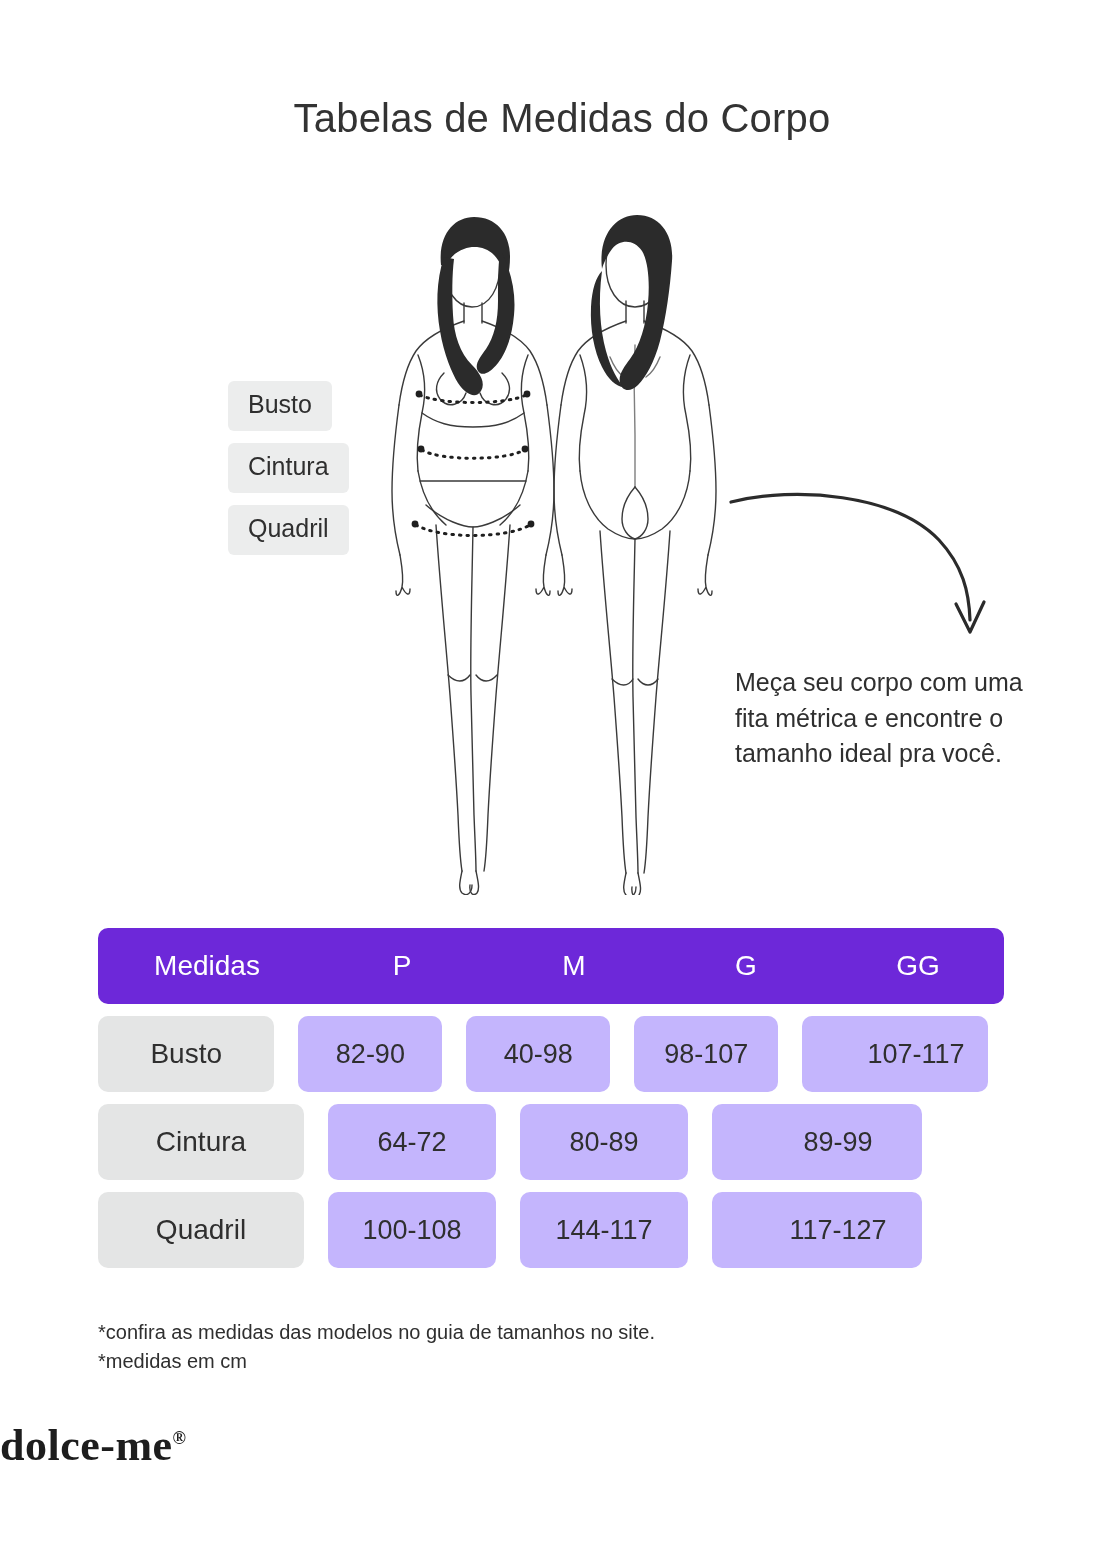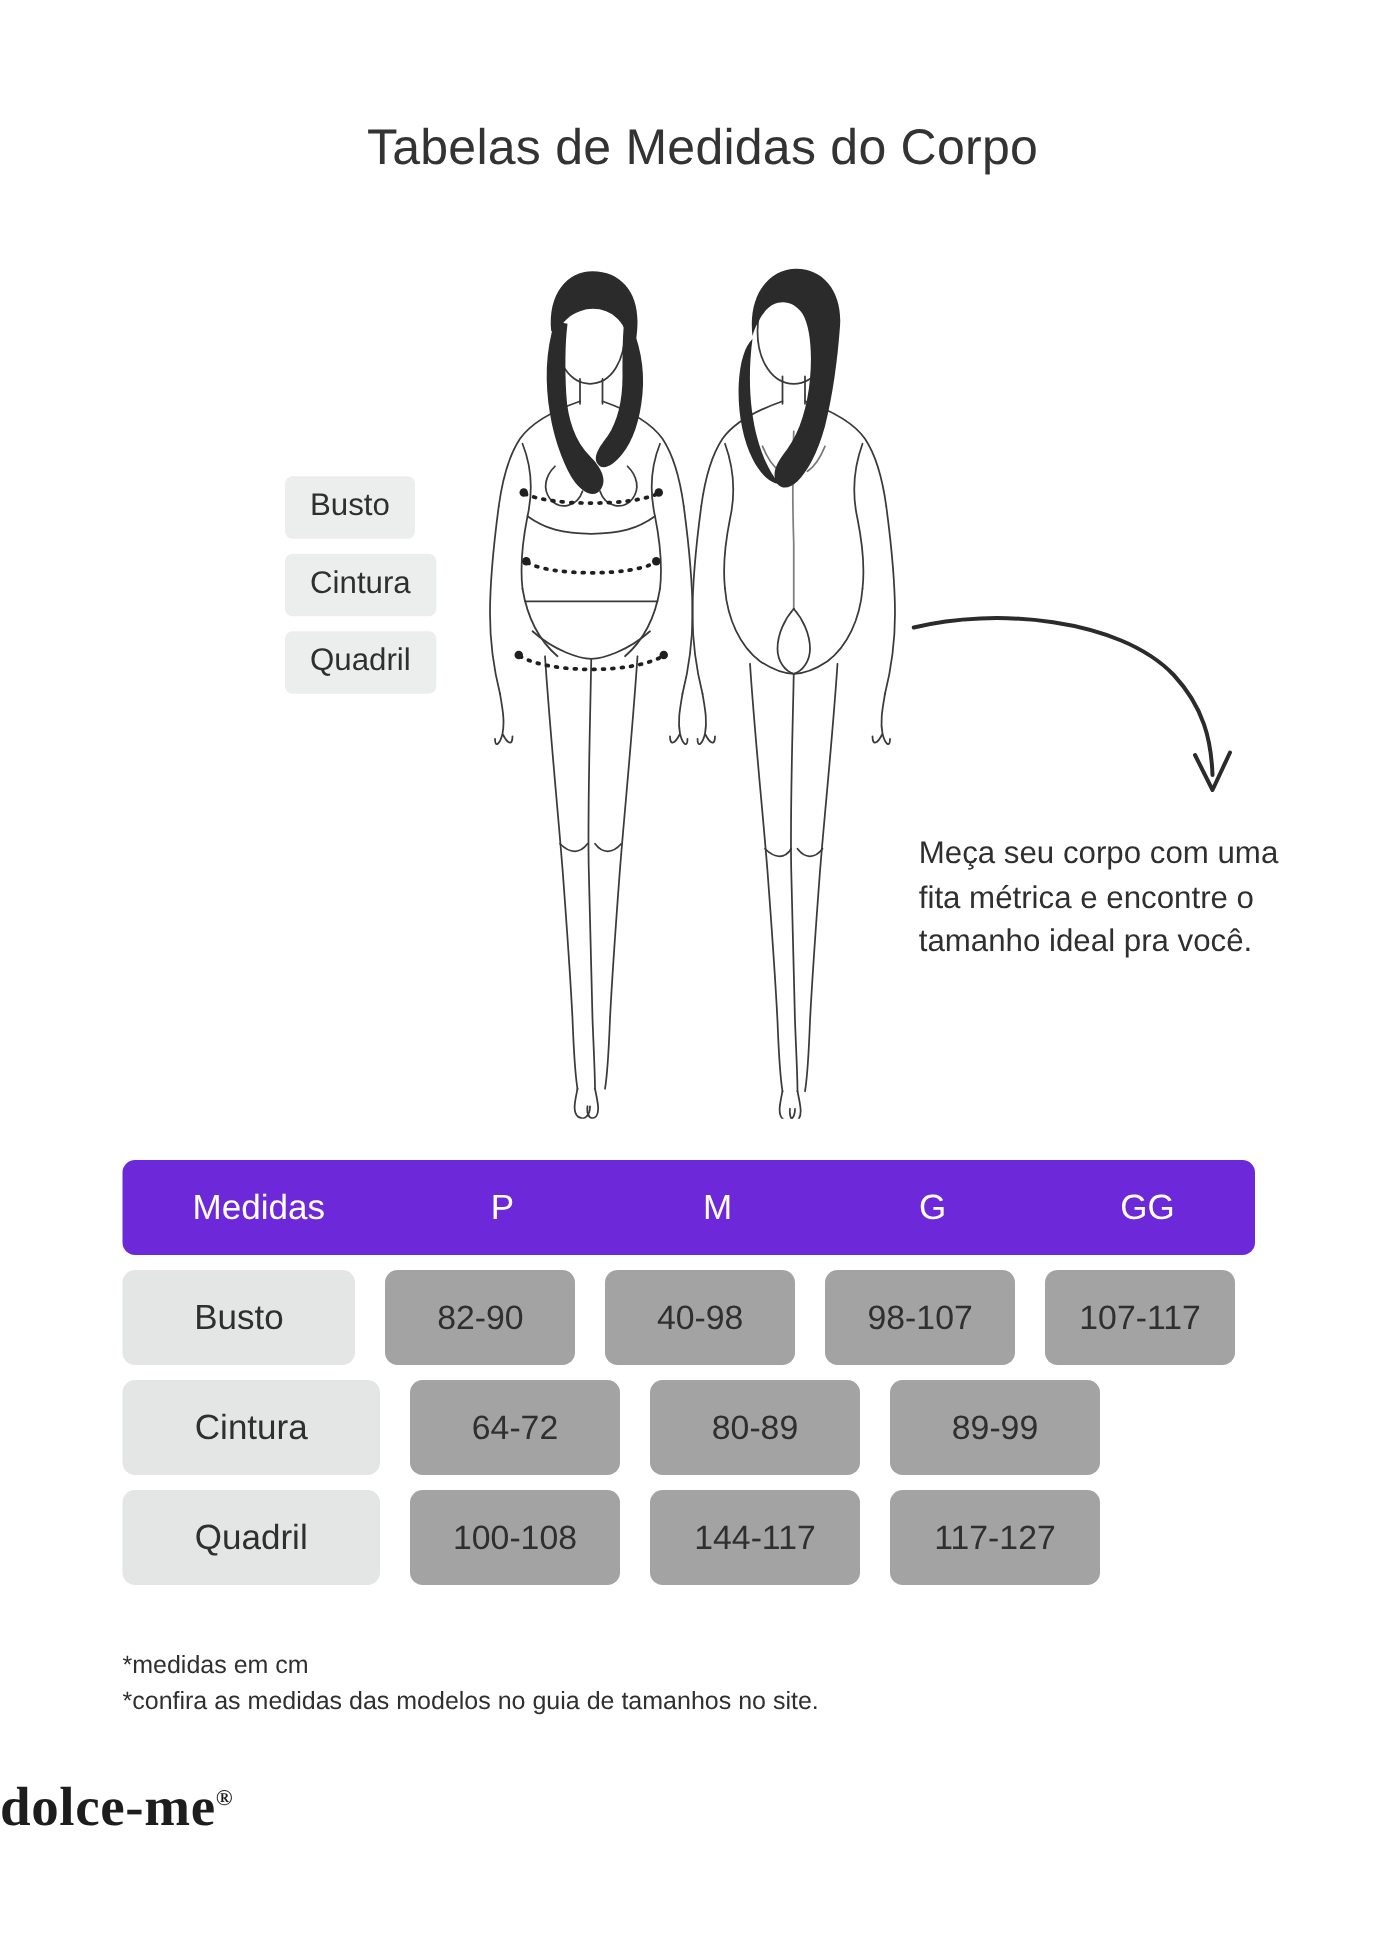--- a/index.html
+++ b/index.html
@@ -123,31 +123,31 @@
     height: 76px;
     display: flex;
     align-items: center;
     justify-content: center;
     font-size: 28px;
     color: #2f2f2f;
     margin-right: 24px;
   }
   .datacell {
     width: 168px;
-    background: #a3a3a3;
+    background: #c4b5fd;
     border-radius: 10px;
     height: 76px;
     display: flex;
     align-items: center;
     justify-content: center;
     font-size: 27px;
     color: #2f2f2f;
     margin-right: 24px;
   }
-  .datacell:last-child { margin-right: 16px; }
+  .datacell:last-child { margin-right: 16px; padding-left: 42px; }
 
   
   .footnotes {
     position: absolute;
     left: 98px;
     top: 1318px;
     font-size: 20px;
     line-height: 1.45;
     color: #2f2f2f;
   }
@@ -325,21 +325,21 @@
 
     <div class="trow">
       <div class="rowlabel">Quadril</div>
       <div class="datacell">100-108</div>
       <div class="datacell">144-117</div>
       <div class="datacell">117-127</div>
     </div>
   </div>
 
   <div class="footnotes">
+    <div>*confira as medidas das modelos no guia de tamanhos no site.</div>
     <div>*medidas em cm</div>
-    <div>*confira as medidas das modelos no guia de tamanhos no site.</div>
   </div>
 
   <div class="brand">
     <span>dolce-me</span><sup>®</sup>
   </div>
 
 </div>
 
 </body></html>

